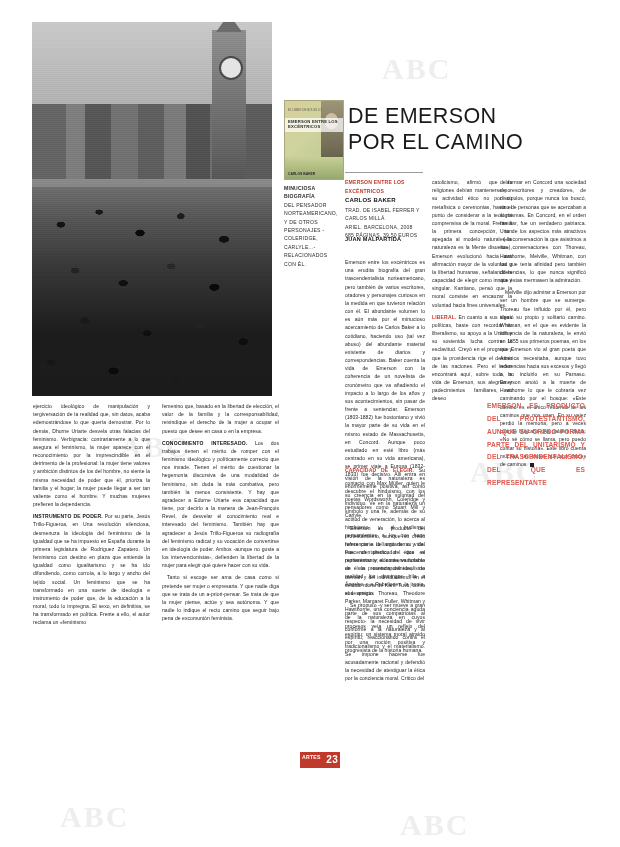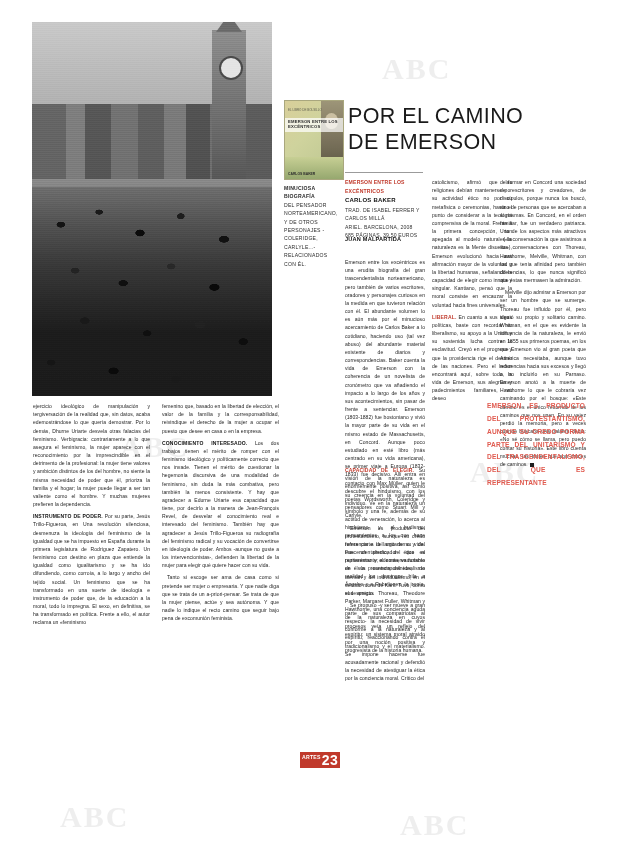--- a/index.html
+++ b/index.html
@@ -289,21 +289,21 @@
 
   
   .folio {
     position: absolute;
     left: 300px;
     top: 752px;
     width: 40px;
     height: 16px;
     background: #c0392b;
     color: #fff;
-    font-size: 14px;
+    font-size: 10px;
     font-weight: 700;
     line-height: 16px;
     text-align: right;
     padding-right: 2px;
     box-sizing: border-box;
     letter-spacing: .3px;
   }
   .folio-mark {
     position: absolute;
     left: 302px;
@@ -357,22 +357,22 @@
   <span>NORTEAMERICANO,</span>
   <span>Y DE OTROS</span>
   <span>PERSONAJES</span>
   <span>-COLERIDGE,</span>
   <span>CARLYLE...-</span>
   <span>RELACIONADOS</span>
   <span>CON ÉL.</span>
 </div>
 
 <div class="headline">
+  <div>DE EMERSON</div>
   <div>POR EL CAMINO</div>
-  <div>DE EMERSON</div>
 </div>
 <div class="head-rule"></div>
 
 <div class="meta">
   <div class="meta-title">EMERSON ENTRE LOS EXCÉNTRICOS</div>
   <div class="meta-author">CARLOS BAKER</div>
   <div>TRAD. DE ISABEL FERRER Y CARLOS MILLÁ</div>
   <div>ARIEL. BARCELONA, 2008</div>
   <div>685 PÁGINAS, 39,50 EUROS</div>
 </div>

